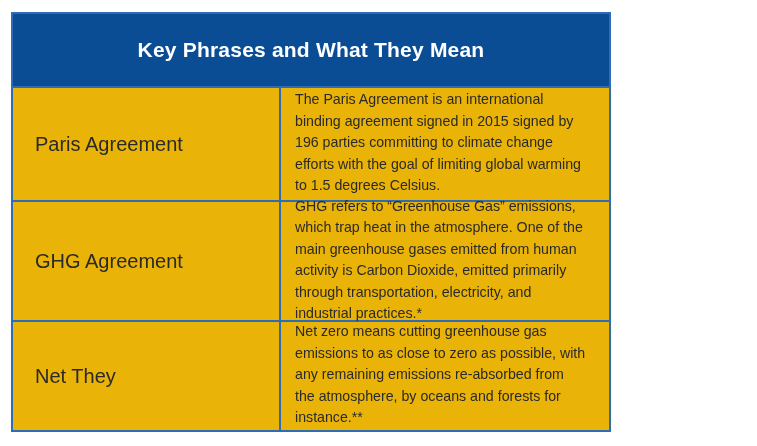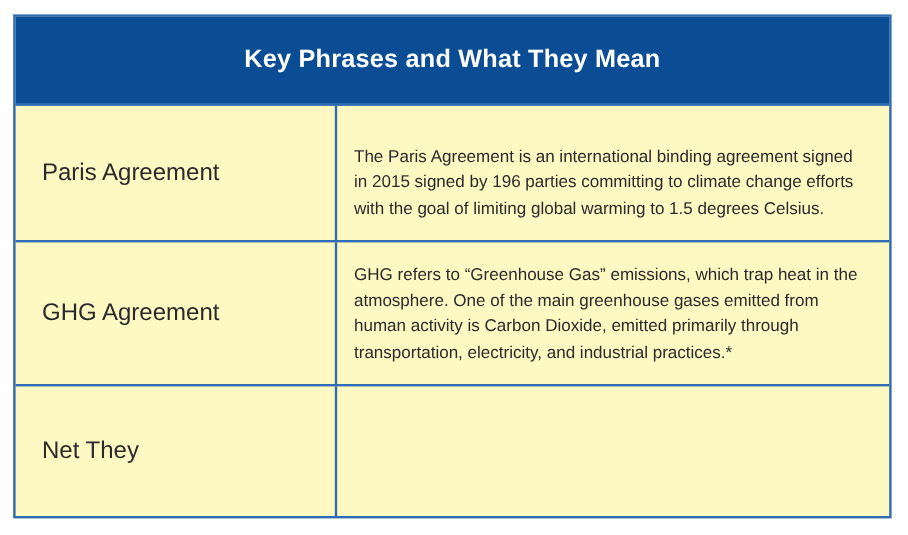--- a/index.html
+++ b/index.html
@@ -11,25 +11,25 @@
     height: 446px;
     background: #ffffff;
     font-family: "Liberation Sans", sans-serif;
     overflow: hidden;
   }
 
   #glossary-table {
     position: absolute;
     left: 11px;
     top: 12px;
-    width: 732px;
+    width: 600px;
     height: 420px;
     box-sizing: border-box;
     border: 2px solid #2e6cb5;
-    background: #fef9c3;
+    background: #eab308;
     display: flex;
     flex-direction: column;
   }
 
   .table-header {
     flex: 0 0 72px;
     background: #0a4d94;
     display: flex;
     align-items: center;
     justify-content: center;
@@ -72,21 +72,21 @@
     font-size: 20px;
     color: #2a2a2a;
     line-height: 1.25;
   }
 
   .cell-definition {
     flex: 1 1 auto;
     box-sizing: border-box;
     padding: 13px 22px 15px 14px;
     display: flex;
-    align-items: flex-end;
+    align-items: center;
   }
 
   .definition-text {
     font-size: 14.2px;
     line-height: 21.5px;
     color: #2a2a2a;
     text-align: left;
   }
 </style>
 </head>
@@ -113,15 +113,18 @@
     </div>
     <div class="cell-definition">
       <span class="definition-text">GHG refers to “Greenhouse Gas” emissions, which trap heat in the atmosphere. One of the main greenhouse gases emitted from human activity is Carbon Dioxide, emitted primarily through transportation, electricity, and industrial practices.*</span>
     </div>
   </div>
 
   <div class="table-row row-netzero">
     <div class="cell-term">
       <span class="term-label">Net They</span>
     </div>
+    <div class="cell-definition">
+      <span class="definition-text">Net zero means cutting greenhouse gas emissions to as close to zero as possible, with any remaining emissions re-absorbed from the atmosphere, by oceans and forests for instance.**</span>
+    </div>
   </div>
 
 </div>
 
 </body></html>

